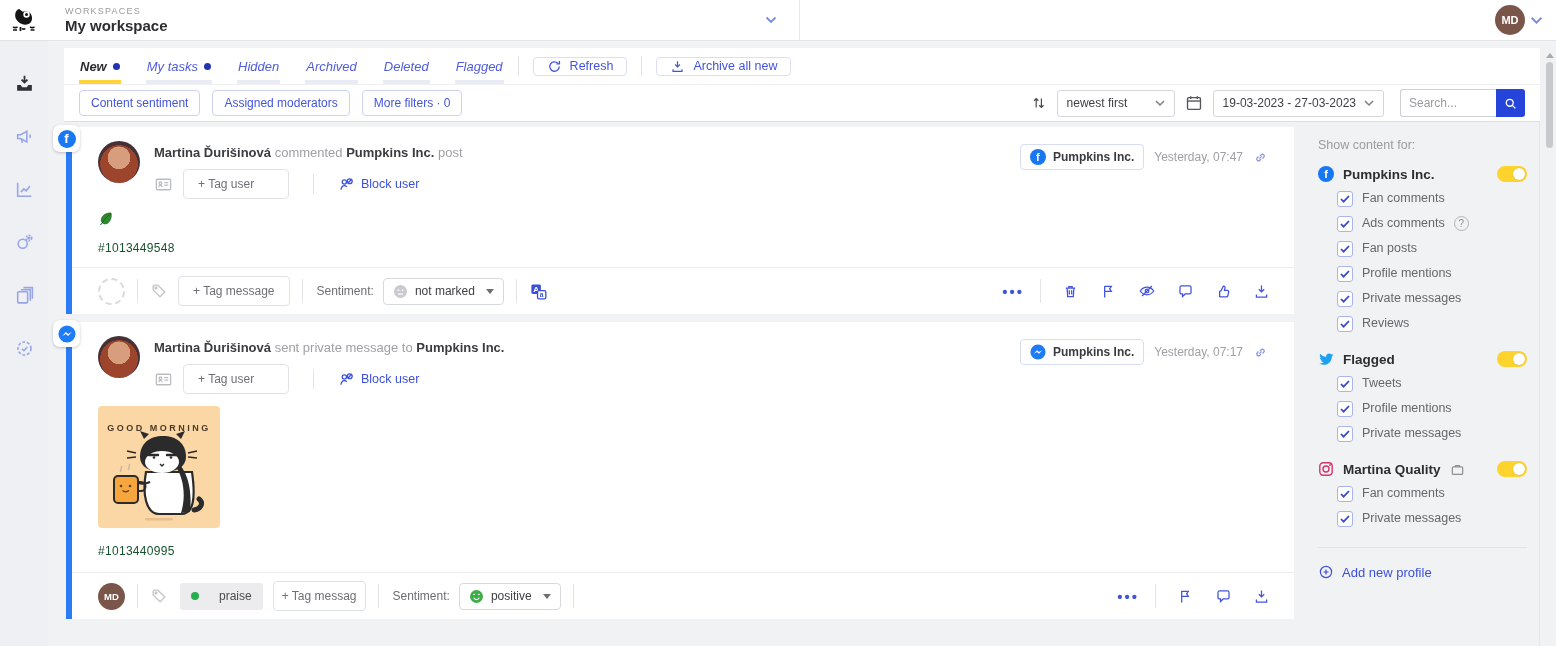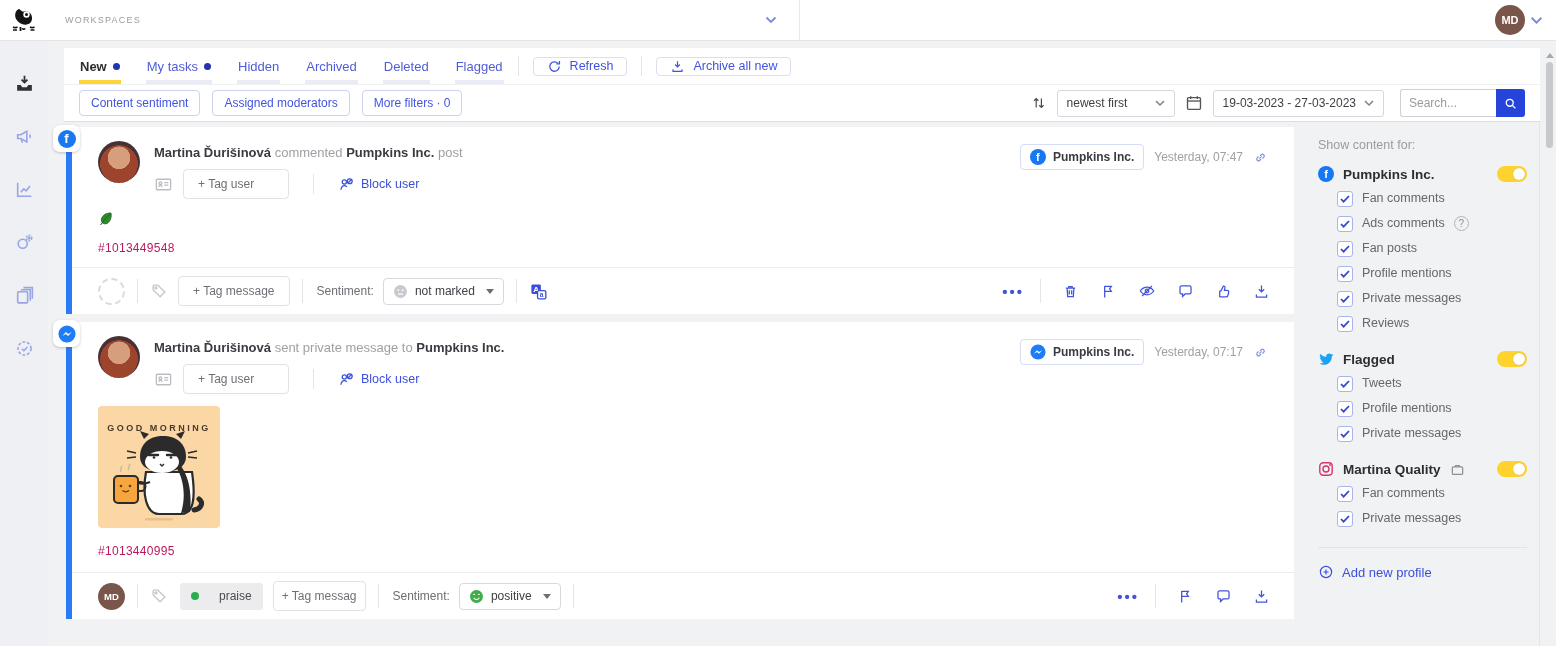--- a/index.html
+++ b/index.html
@@ -20,21 +20,21 @@
   
   .rail{position:absolute;left:0;top:41px;bottom:0;width:48px;background:#eef0f3;display:flex;flex-direction:column;align-items:center;padding-top:16px;}
   .rail-btn{width:48px;height:53px;display:flex;align-items:center;justify-content:center;color:#98a5e6;cursor:pointer;}
   .rail-btn.active{color:#2f3138;}
 
   
   .main{position:absolute;left:48px;top:41px;right:0;bottom:0;background:#f1f2f4;}
   .toolbar{margin:7px 16px 0;background:#fff;border-bottom:1px solid #dcdee1;}
   .t-row1{height:37px;display:flex;align-items:center;padding:0 15px;border-bottom:1px solid #f0f0f2;}
   .tabs{display:flex;align-items:stretch;height:100%;gap:25px;}
-  .tab{display:flex;align-items:center;position:relative;font-size:13px;color:#4f5cd9;cursor:pointer;padding:0 1px;}
+  .tab{display:flex;align-items:center;position:relative;font-size:13px;color:#4f5cd9;cursor:pointer;padding:0 1px;font-style:italic;}
   .tab::after{content:"";position:absolute;left:0;right:0;bottom:0;height:4px;background:#e9ebf5;}
   .tab.active{color:#2c2d31;font-weight:700;}
   .tab.active::after{background:#ffd43a;}
   .dot{width:7px;height:7px;border-radius:50%;background:#2433ae;margin-left:6px;}
   .v-sep{width:1px;height:20px;background:#e4e4e8;margin:0 14px;flex:none;}
   .tb-btn{display:flex;align-items:center;gap:8px;height:19px;padding:0 13px;border:1px solid #dcdff2;border-radius:4px;background:#fff;color:#4254de;font-size:12.5px;cursor:pointer;}
   .t-row2{height:36px;display:flex;align-items:center;padding:0 15px;}
   .chip{height:26px;display:flex;align-items:center;padding:0 11px;border:1px solid #ccd2ef;border-radius:4px;color:#4254de;font-size:12px;background:#fff;cursor:pointer;margin-right:12px;}
   .r2-right{margin-left:auto;display:flex;align-items:center;gap:10px;}
   .select-box{height:27px;border:1px solid #d6d7da;border-radius:3px;display:flex;align-items:center;gap:8px;padding:0 9px;font-size:12px;color:#3e3f44;cursor:pointer;background:#fff;}
@@ -62,21 +62,21 @@
   .name-line .b{color:#3a3b40;font-weight:700;}
   .head-actions{display:flex;align-items:center;margin-top:9px;gap:10px;}
   .ghost-btn{height:30px;display:flex;align-items:center;padding:0 14px;border:1px solid #e1e2e6;border-radius:4px;background:#fff;font-size:12px;color:#6f7076;cursor:pointer;white-space:nowrap;}
   .tag-user-btn{width:106px;}
   .blue-link{display:flex;align-items:center;gap:6px;color:#3c50dc;font-size:12.5px;cursor:pointer;}
   .head-meta{display:flex;align-items:flex-start;gap:10px;padding-top:3px;}
   .profile-chip{display:flex;align-items:center;gap:7px;border:1px solid #d6ddf5;border-radius:4px;height:26px;padding:0 9px;font-size:12px;font-weight:600;color:#3a3b40;background:#fff;}
   .time{font-size:12px;color:#9fa0a5;line-height:26px;}
   .link-ic{margin-top:6px;cursor:pointer;}
   .card-body{padding:0 26px;}
-  .post-id{margin-top:14px;font-size:12px;color:#be185d;letter-spacing:.3px;padding-bottom:12px;}
+  .post-id{margin-top:14px;font-size:12px;color:#14532d;letter-spacing:.3px;padding-bottom:12px;}
   .card-foot{border-top:1px solid #ededf0;height:47px;display:flex;align-items:center;padding:0 24px 0 26px;}
   .dashed-circle{width:27px;height:27px;border-radius:50%;border:2px dashed #d9dadd;cursor:pointer;flex:none;}
   .avatar-xs{width:27px;height:27px;border-radius:50%;background:#7a564a;color:#fff;font-size:9.5px;font-weight:700;display:flex;align-items:center;justify-content:center;cursor:pointer;flex:none;}
   .foot-sep{width:1px;height:24px;background:#e4e4e8;margin:0 12px;flex:none;}
   .tag-msg-btn{margin-left:10px;}
   .sent-label{font-size:12px;color:#6d6e73;margin:0 9px 0 2px;}
   .sent-dd{display:flex;align-items:center;gap:7px;height:27px;border:1px solid #d8d9dc;border-radius:4px;padding:0 9px;font-size:12px;color:#3f4045;background:#fff;cursor:pointer;}
   .caret-solid{width:0;height:0;border-left:4px solid transparent;border-right:4px solid transparent;border-top:5px solid #6d6e73;margin-left:4px;}
   .foot-right{margin-left:auto;display:flex;align-items:center;color:#4254de;}
   .foot-right .ic{margin-left:21px;cursor:pointer;}
@@ -111,20 +111,21 @@
       <path d="M7 14c-2-5 0-9 3-10l3 3c3-1 6-1 8 1 2 2 3 6 1 9-3 4-11 4-15-3z" fill="#151515"></path>
       <path d="M10 4l4 3-2 3z" fill="#151515"></path>
       <circle cx="17.5" cy="9.5" r="3.2" fill="#fff"></circle>
       <circle cx="17.5" cy="9.5" r="1.5" fill="#151515"></circle>
       <path d="M4 22c1.5.8 3 .8 4.5 0M4 25h4M13 23.5c1 .8 2.3.8 3.3 0M21 22c1.5.8 3 .8 4.5 0M21.5 25h4" stroke="#151515" stroke-width="1.6" fill="none"></path>
       <path d="M11.5 22v4" stroke="#151515" stroke-width="1.8"></path>
     </svg>
   </div>
   <div class="ws-box">
     <div class="ws-label">WORKSPACES</div>
+    <div class="ws-name">My workspace</div>
     <span class="ws-caret">
       <svg width="12" height="8" viewBox="0 0 12 8">
           <path d="M1.5 1.5L6 6l4.5-4.5" stroke="#7b8ae0" stroke-width="1.8" fill="none"></path>
         </svg>
     </span>
   </div>
   <div class="tb-right">
     <div class="avatar-sm">MD</div>
     <span>
       <svg width="13" height="9" viewBox="0 0 12 8">

